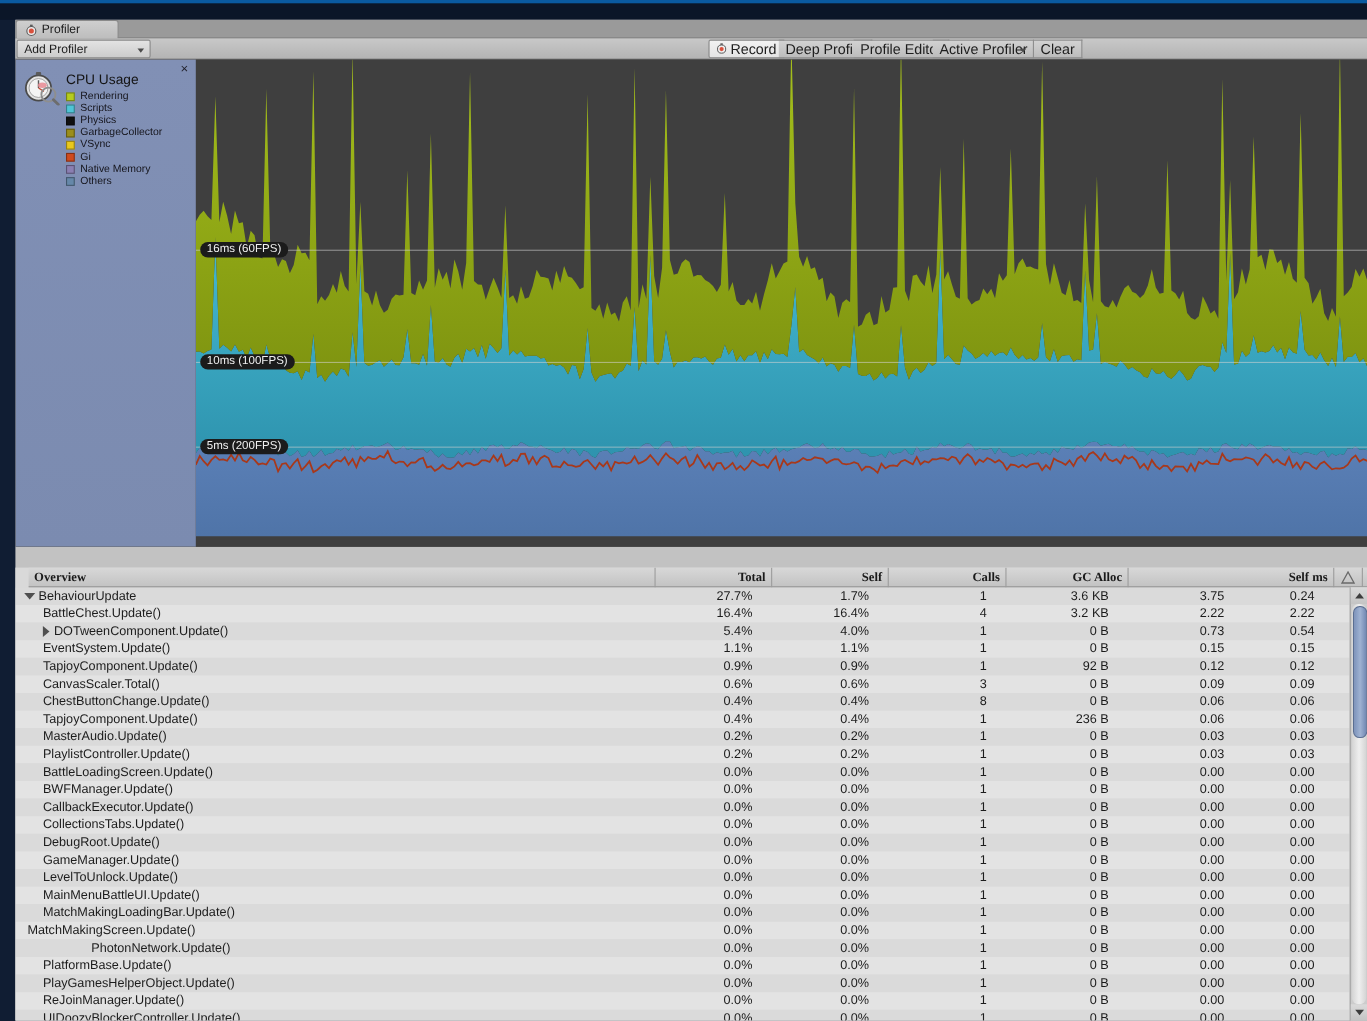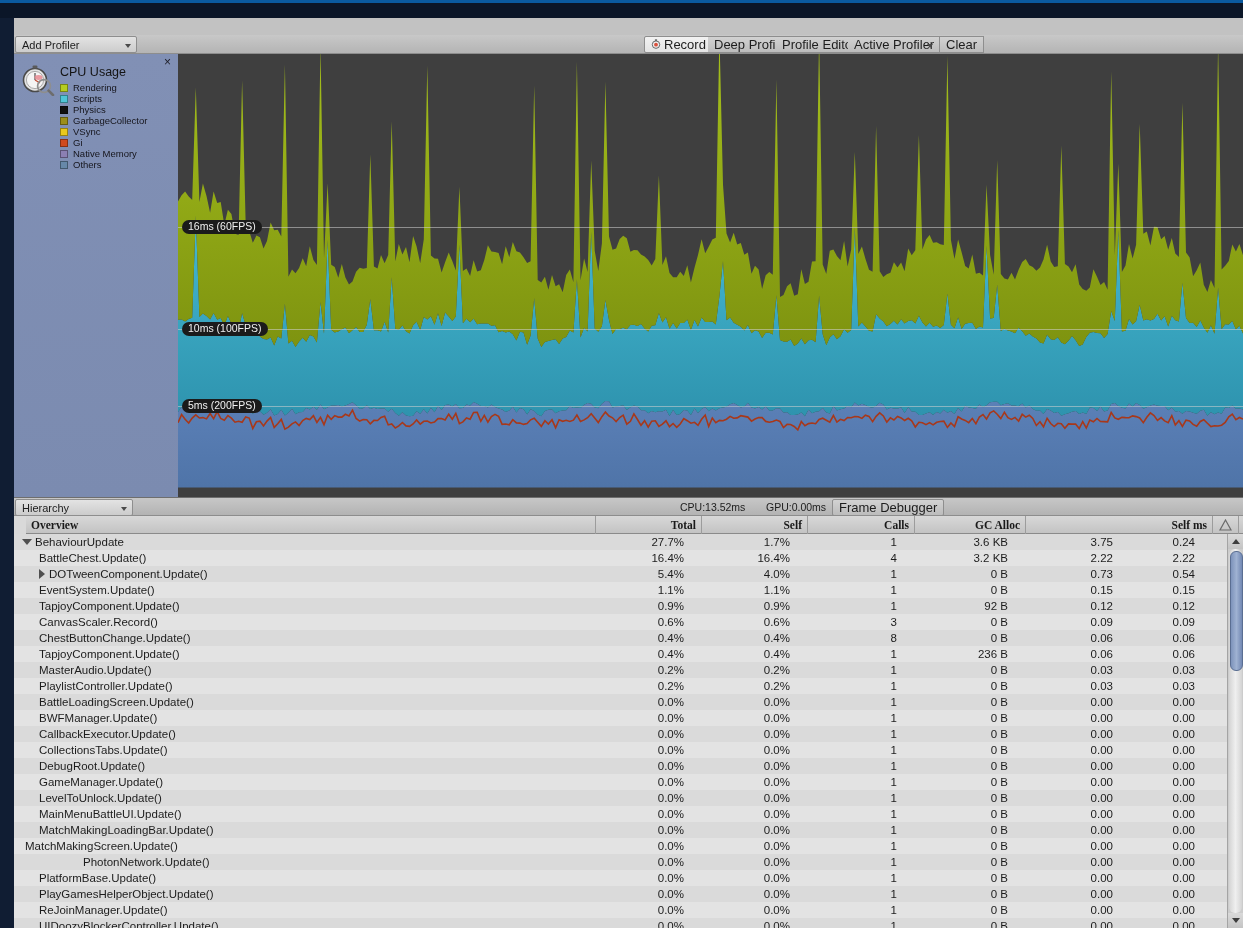--- a/index.html
+++ b/index.html
@@ -266,20 +266,32 @@
 <body>
 
 <div id="app">
 
   <div class="top-strip">
     <div class="top-strip-line"></div>
   </div>
 
   <div class="window">
 
+    <div class="tabbar">
+      <div class="tab">
+        <span class="tab-icon">
+          <svg width="11" height="11" viewBox="0 0 11 11">
+            <circle cx="5.5" cy="6.2" r="4.1" fill="#e9e9e9" stroke="#5a5a5a" stroke-width="1"></circle>
+            <circle cx="5.5" cy="6.2" r="2.3" fill="#d9503c"></circle>
+            <rect x="4.3" y="0.3" width="2.4" height="1.6" fill="#5a5a5a"></rect>
+          </svg>
+        </span>
+        <span>Profiler</span>
+      </div>
+    </div>
 
     <div class="toolbar">
       <div class="dropdown" id="add-profiler">
         <span>Add Profiler</span>
         <span class="dd-arrow"></span>
       </div>
 
       <div class="tbtn first active" style="left:630px;">
         <span>
           <svg width="10" height="10" viewBox="0 0 11 11">
@@ -393,33 +405,20 @@
               <span class="legend-label">Native Memory</span>
             </div>
             <div class="legend-row">
               <span class="legend-swatch" style="background: rgb(102, 136, 169);"></span>
               <span class="legend-label">Others</span>
             </div>
           </div>
       </div>
     </div>
 
-    <div class="midbar">
-      <div class="dropdown" id="hierarchy-dd">
-        <span>Hierarchy</span>
-        <span class="dd-arrow"></span>
-      </div>
-
-      <div class="stat-text" style="left:666px;">CPU:13.52ms</div>
-      <div class="stat-text" style="left:752px;">GPU:0.00ms</div>
-
-      <div class="tbtn lone" style="left:818px;">
-        <span>Frame Debugger</span>
-      </div>
-    </div>
 
     <div class="table-wrap">
       <div class="thead" id="table-head">
           <div class="th" style="left: 0px; width: 570px;">
             <span>Overview</span>
           </div>
           <div class="th num" style="left: 570px; width: 106px;">
             <span>Total</span>
           </div>
           <div class="th num" style="left: 676px; width: 106px;">
@@ -500,21 +499,21 @@
             <div class="cell-num" style="left: 570px; width: 106px;">0.9%</div>
             <div class="cell-num" style="left: 676px; width: 106px;">0.9%</div>
             <div class="cell-num" style="left: 782px; width: 107px;">1</div>
             <div class="cell-num" style="left: 889px; width: 111px;">92 B</div>
             <div class="cell-num" style="left: 1000px; width: 105px;">0.12</div>
             <div class="cell-num" style="left: 1105px; width: 82px;">0.12</div>
           </div>
           <div class="row even">
             <div class="cell-name" style="left: 25px;">
               <span style="display: inline-block; width: 0px;"></span>
-              <span>CanvasScaler.Record()</span>
+              <span>CanvasScaler.Total()</span>
             </div>
             <div class="cell-num" style="left: 570px; width: 106px;">0.6%</div>
             <div class="cell-num" style="left: 676px; width: 106px;">0.6%</div>
             <div class="cell-num" style="left: 782px; width: 107px;">3</div>
             <div class="cell-num" style="left: 889px; width: 111px;">0 B</div>
             <div class="cell-num" style="left: 1000px; width: 105px;">0.09</div>
             <div class="cell-num" style="left: 1105px; width: 82px;">0.09</div>
           </div>
           <div class="row odd">
             <div class="cell-name" style="left: 25px;">

